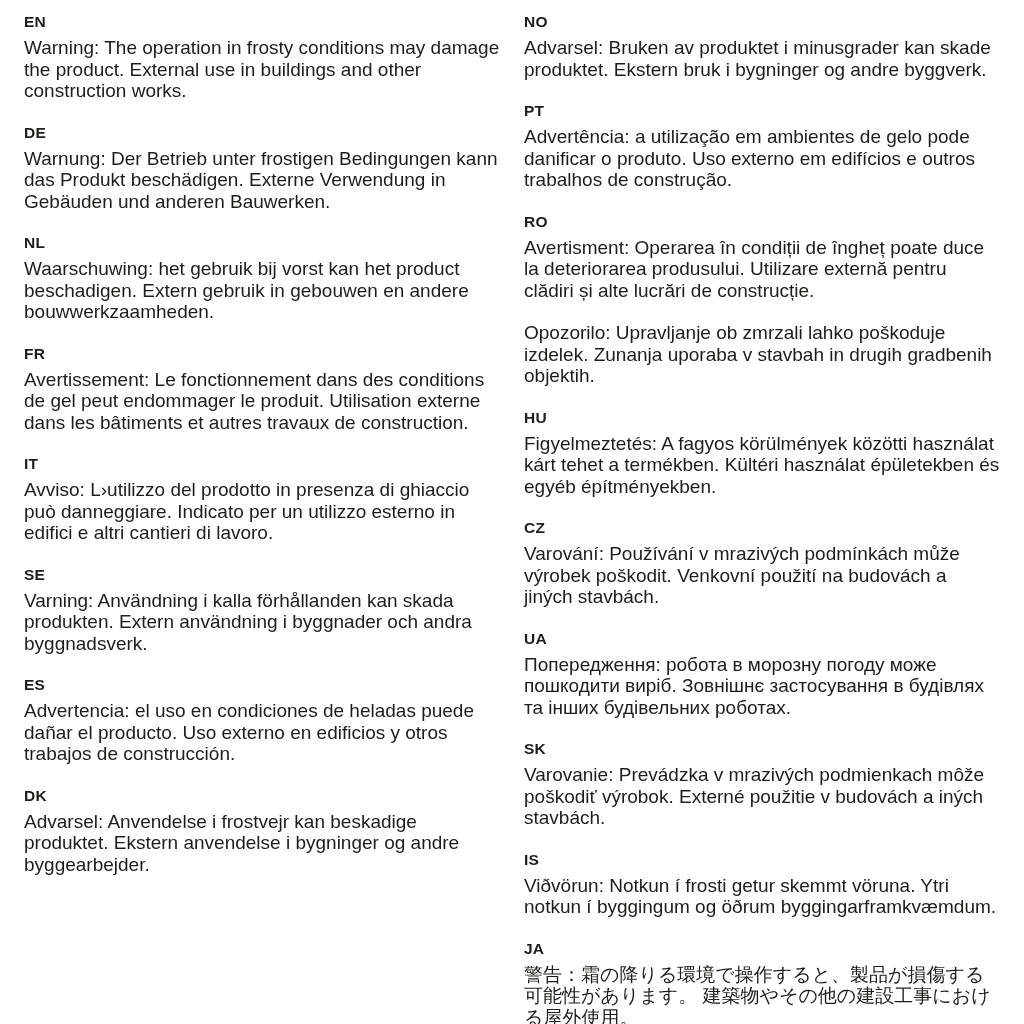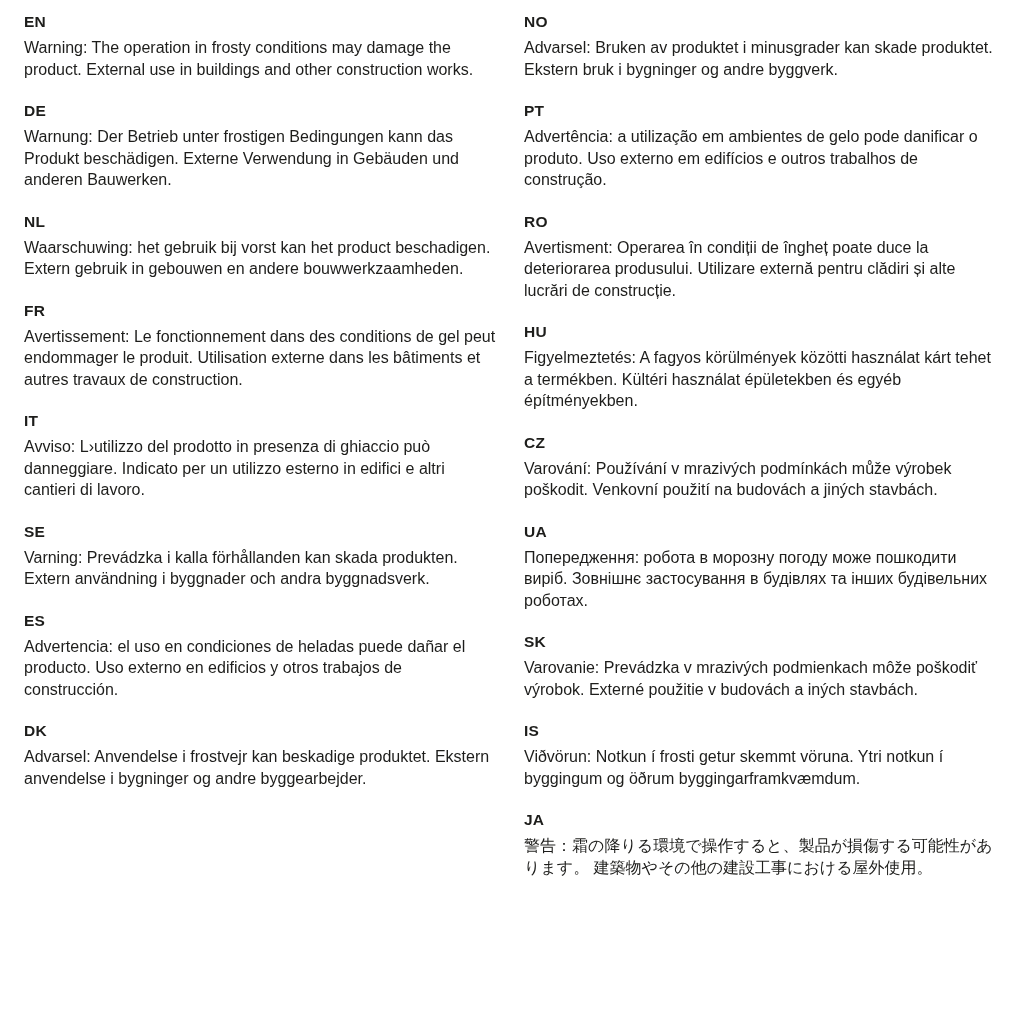--- a/index.html
+++ b/index.html
@@ -30,21 +30,21 @@
     margin: 0 0 21px 0;
   }
   .lang {
     font-size: 15.5px;
     font-weight: bold;
     letter-spacing: 0.2px;
     margin: 0 0 5px 0;
     line-height: 20px;
   }
   .text {
-    font-size: 16px;
+    font-size: 19px;
     font-weight: normal;
     line-height: 21.5px;
     margin: 0;
   }
 </style>
 </head>
 <body>
 
 <div class="page">
   <div class="col" id="col-0">
@@ -63,21 +63,21 @@
       <div class="section">
         <h3 class="lang">FR</h3>
         <p class="text">Avertissement: Le fonctionnement dans des conditions de gel peut endommager le produit. Utilisation externe dans les bâtiments et autres travaux de construction.</p>
       </div>
       <div class="section">
         <h3 class="lang">IT</h3>
         <p class="text">Avviso: L›utilizzo del prodotto in presenza di ghiaccio può danneggiare. Indicato per un utilizzo esterno in edifici e altri cantieri di lavoro.</p>
       </div>
       <div class="section">
         <h3 class="lang">SE</h3>
-        <p class="text">Varning: Prevádzka i kalla förhållanden kan skada produkten. Extern användning i byggnader och andra byggnadsverk.</p>
+        <p class="text">Varning: Användning i kalla förhållanden kan skada produkten. Extern användning i byggnader och andra byggnadsverk.</p>
       </div>
       <div class="section">
         <h3 class="lang">ES</h3>
         <p class="text">Advertencia: el uso en condiciones de heladas puede dañar el producto. Uso externo en edificios y otros trabajos de construcción.</p>
       </div>
       <div class="section">
         <h3 class="lang">DK</h3>
         <p class="text">Advarsel: Anvendelse i frostvejr kan beskadige produktet. Ekstern anvendelse i bygninger og andre byggearbejder.</p>
       </div>
     </div>
@@ -88,20 +88,21 @@
       </div>
       <div class="section">
         <h3 class="lang">PT</h3>
         <p class="text">Advertência: a utilização em ambientes de gelo pode danificar o produto. Uso externo em edifícios e outros trabalhos de construção.</p>
       </div>
       <div class="section">
         <h3 class="lang">RO</h3>
         <p class="text">Avertisment: Operarea în condiții de îngheț poate duce la deteriorarea produsului. Utilizare externă pentru clădiri și alte lucrări de construcție.</p>
       </div>
       <div class="section">
+        <p class="text">Opozorilo: Upravljanje ob zmrzali lahko poškoduje izdelek. Zunanja uporaba v stavbah in drugih gradbenih objektih.</p>
       </div>
       <div class="section">
         <h3 class="lang">HU</h3>
         <p class="text">Figyelmeztetés: A fagyos körülmények közötti használat kárt tehet a termékben. Kültéri használat épületekben és egyéb építményekben.</p>
       </div>
       <div class="section">
         <h3 class="lang">CZ</h3>
         <p class="text">Varování: Používání v mrazivých podmínkách může výrobek poškodit. Venkovní použití na budovách a jiných stavbách.</p>
       </div>
       <div class="section">

